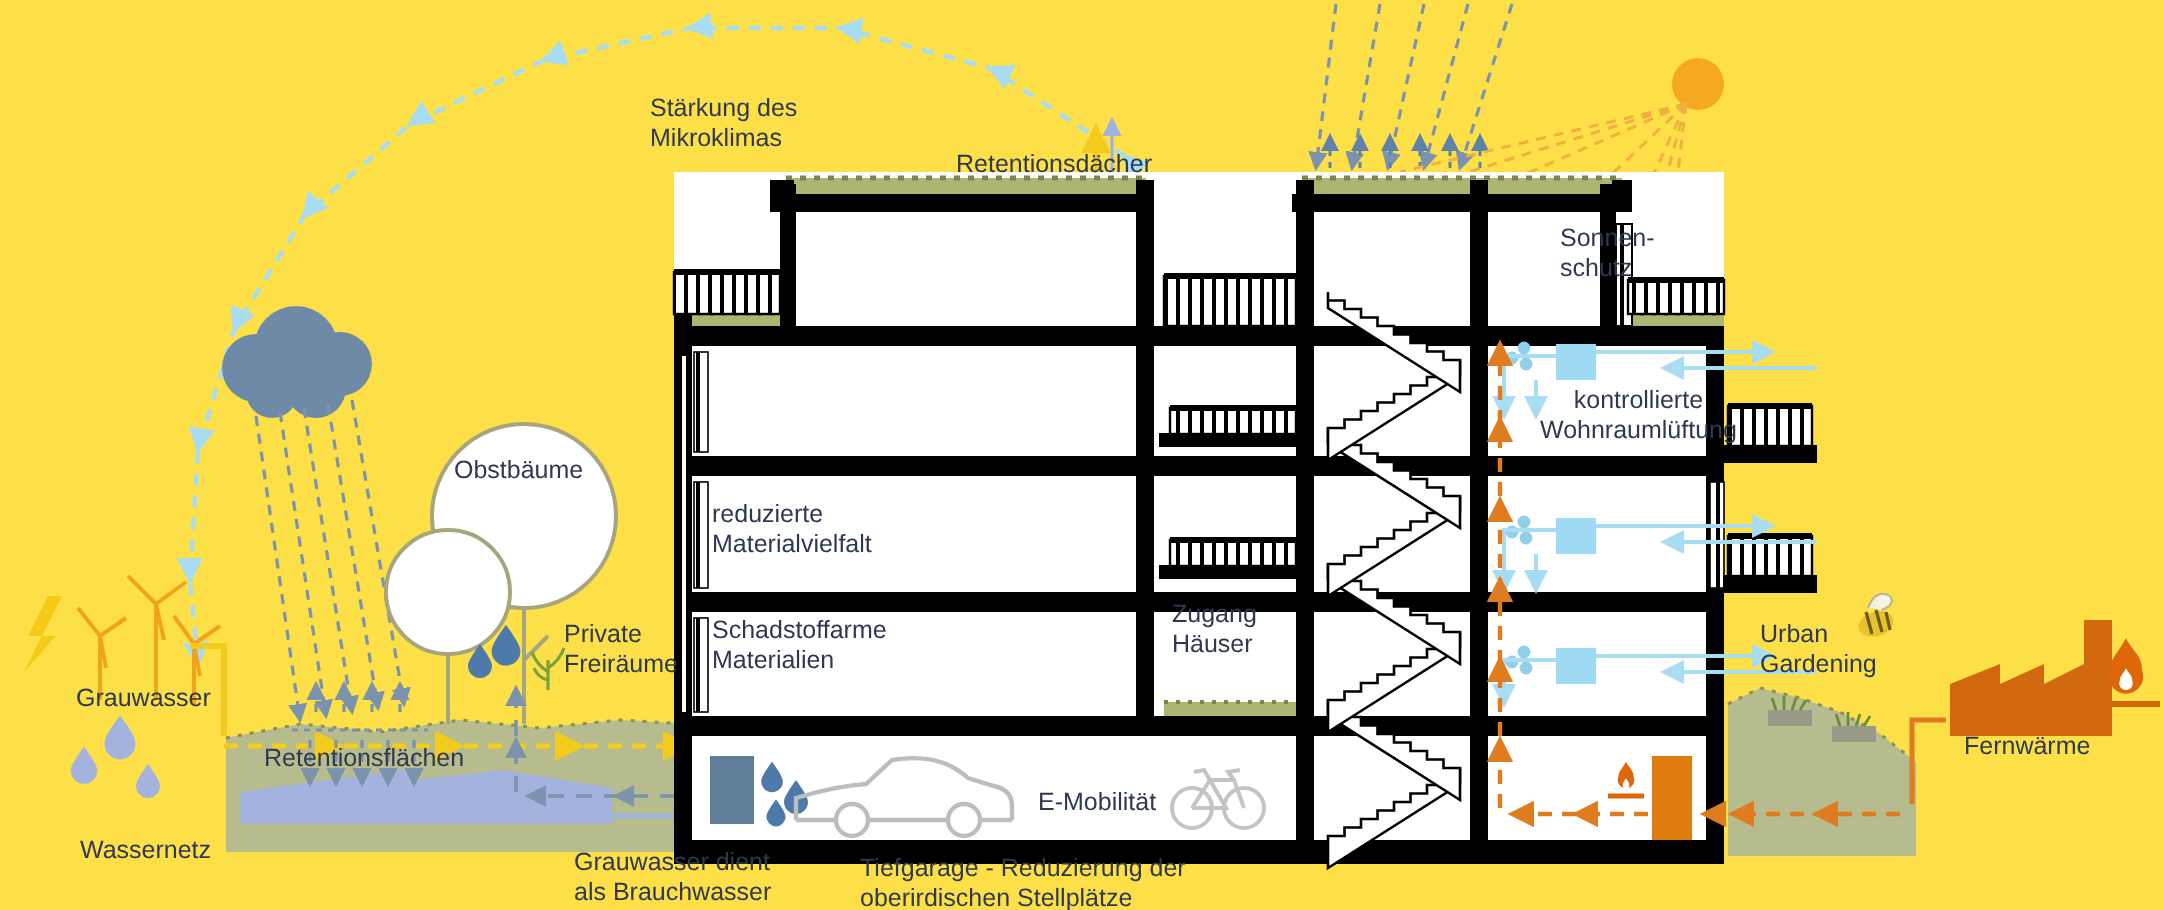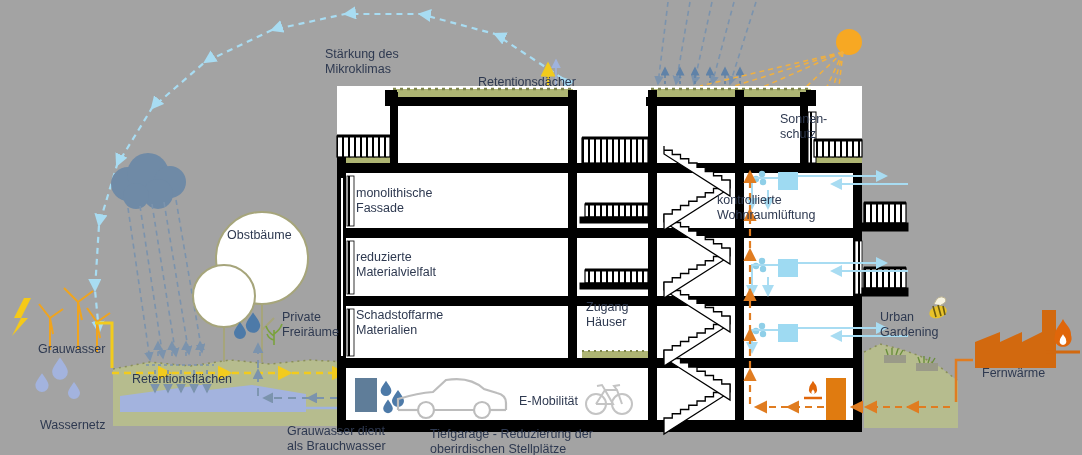--- a/index.html
+++ b/index.html
@@ -1,16 +1,16 @@
 <!DOCTYPE html>
 <html><head>
 <meta charset="utf-8">
 <style>
   html,body{margin:0;padding:0;background:#ffffff;}
-  #canvas{position:relative;width:1082px;height:455px;background:#a3a3a3;overflow:hidden;
+  #canvas{position:relative;width:1082px;height:455px;background:#fde047;overflow:hidden;
           font-family:"Liberation Sans","DejaVu Sans",sans-serif;}
   #drawing{position:absolute;left:0;top:0;}
   .lbl{position:absolute;white-space:pre-line;color:#2e3950;font-size:12.5px;line-height:1.22;z-index:5;}
 </style>
 </head>
 <body>
 
 <div id="canvas">
 
 <svg id="drawing" width="1082" height="455" viewBox="0 0 1082 455">
@@ -346,29 +346,27 @@
   <line x1="1046" y1="352" x2="1080" y2="352" stroke="#d2690f" stroke-width="3"></line>
 </g>
 </svg>
 
 <div class="lbl" style="left:325px;top:47px;">Stärkung des
 Mikroklimas</div>
 <div class="lbl" style="left:478px;top:75px;">Retentionsdächer</div>
 <div class="lbl" style="left:748px;top:112px;margin-left:32px;">Sonnen-
 schutz</div>
 <div class="lbl" style="left:227px;top:228px;">Obstbäume</div>
-<div class="lbl" style="left:356px;top:186px;">monolithische
-Fassade</div>
 <div class="lbl" style="left:356px;top:308px;">Schadstoffarme
 Materialien</div>
 <div class="lbl" style="left:356px;top:250px;">reduzierte
 Materialvielfalt</div>
 <div class="lbl" style="left:586px;top:300px;">Zugang
 Häuser</div>
-<div class="lbl" style="left:717px;top:193px;">kontrollierte
+<div class="lbl" style="left:770px;top:193px;text-align:center;">kontrollierte
 Wohnraumlüftung</div>
 <div class="lbl" style="left:282px;top:310px;">Private
 Freiräume</div>
 <div class="lbl" style="left:38px;top:342px;">Grauwasser</div>
 <div class="lbl" style="left:132px;top:372px;">Retentionsflächen</div>
 <div class="lbl" style="left:40px;top:418px;">Wassernetz</div>
 <div class="lbl" style="left:287px;top:424px;">Grauwasser dient
 als Brauchwasser</div>
 <div class="lbl" style="left:430px;top:427px;">Tiefgarage - Reduzierung der
 oberirdischen Stellplätze</div>

